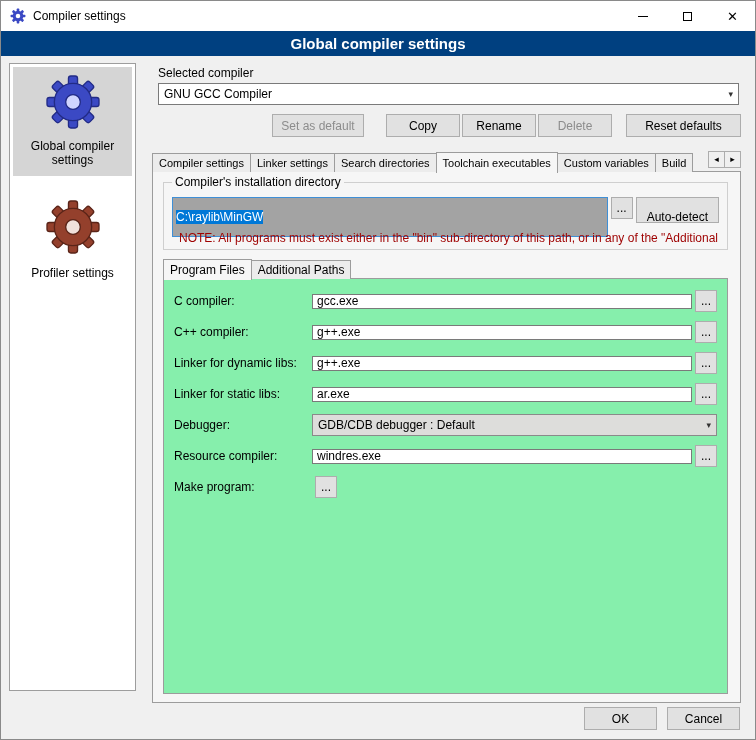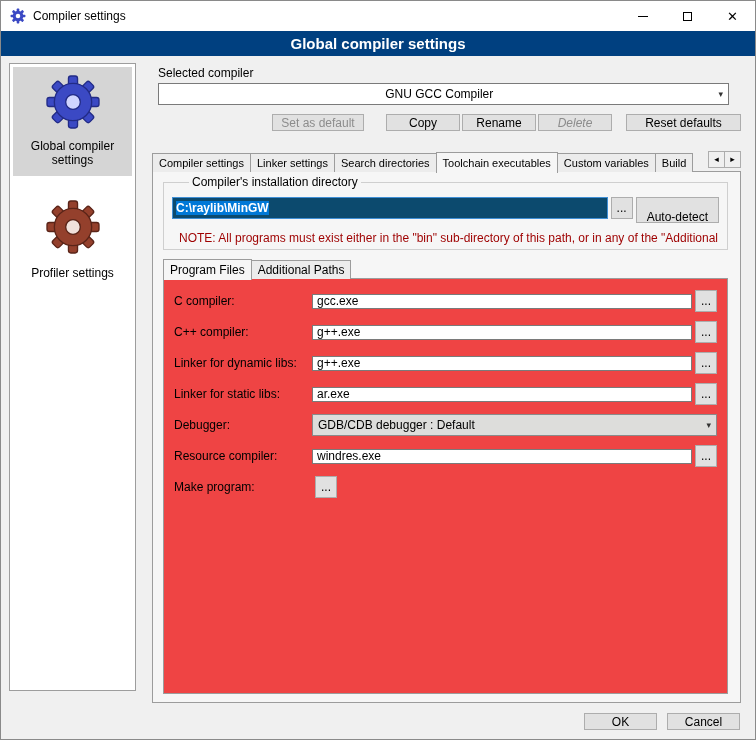--- a/index.html
+++ b/index.html
@@ -33,31 +33,31 @@
   .side-label { margin-top:9px; line-height:14px; }
 
   
   .main { position:absolute; left:145px; top:62px; width:603px; height:642px; }
   .sel-label { position:absolute; left:12px; top:3px; }
 
   .combo { display:flex; align-items:center; background:#fff; border:1px solid #7a7a7a;
            height:22px; padding:0 5px; cursor:default; }
   .combo .combo-text { flex:1; overflow:hidden; white-space:nowrap; }
   .combo .arrow { font-size:9px; color:#333; margin-left:4px; flex:none; }
-  .compiler-combo { position:absolute; left:12px; right:20px; top:20px;text-align:center; }
-
-  .btn { background:#e1e1e1; border:1px solid #adadad; font:inherit; height:17px;
+  .compiler-combo { position:absolute; left:12px; right:10px; top:20px; }
+
+  .btn { background:#e1e1e1; border:1px solid #adadad; font:inherit; height:23px;
          padding:0 8px; cursor:default; color:#000; }
   .btn.disabled { color:#8c8c8c; }
   .btn-row { position:absolute; left:12px; right:8px; top:51px; display:flex;
              justify-content:flex-end; align-items:center; }
   .b-default { width:92px; margin-right:22px; }
   .b-copy { width:74px; }
   .b-rename { width:74px; margin-left:2px; }
-  .b-delete { width:74px; margin-left:2px;font-style:italic; }
+  .b-delete { width:74px; margin-left:2px; }
   .b-reset { width:115px; margin-left:14px; }
 
   
   .tab-bar { position:absolute; left:6px; right:8px; top:88px; height:21px;
              display:flex; align-items:flex-end; z-index:2; font-size:11px; }
   .tab { border:1px solid #9c9c9c; border-bottom:none; background:#ececec;
          padding:0 6px; height:19px; line-height:18px; margin-right:-1px;
          white-space:nowrap; flex:0 0 auto; cursor:default; }
   .tab.active { background:#f6f6f6; height:21px; line-height:20px; margin-bottom:-1px;
                 position:relative; z-index:3; }
@@ -67,35 +67,35 @@
                 font-size:9px; line-height:1; display:flex; align-items:center;
                 justify-content:center; padding:0; cursor:default; }
   .scroll-btn + .scroll-btn { margin-left:-1px; }
 
   .tab-panel { position:absolute; left:6px; right:8px; top:108px; bottom:2px;
                background:#f6f6f6; border:1px solid #9c9c9c; }
 
   
   .groupbox { position:absolute; left:10px; right:12px; top:10px; height:68px;
               border:1px solid #cfcfcf; }
-  .gb-title { position:absolute; top:-8px; left:8px; background:#f6f6f6; padding:0 3px;margin-left:17px; }
+  .gb-title { position:absolute; top:-8px; left:8px; background:#f6f6f6; padding:0 3px; }
   .dir-row { position:absolute; left:8px; right:8px; top:14px; display:flex; gap:3px; height:22px; }
-  .dir-input { flex:1; background:#0c4a6e; border:1px solid #3f8fd6; padding:10px 3px;
-               display:flex; align-items:center; overflow:hidden; cursor:text;font-weight:bold; }
+  .dir-input { flex:1; background:#a3a3a3; border:1px solid #3f8fd6; padding:19px 3px;
+               display:flex; align-items:center; overflow:hidden; cursor:text; }
   .dir-input .sel { background:var(--selection_bg,#0078d7); color:#fff; white-space:pre; }
   .browse-btn { width:22px; height:22px; padding:0; line-height:1; flex:none; }
   .autodetect { height:22px; padding:12px 10px; flex:none; }
   .note { position:absolute; left:18px; top:59px; width:577px; color:var(--note_text,#9e0000);
           white-space:nowrap; overflow:hidden;margin-left:8px; }
 
   
   .subtab-bar { position:absolute; left:10px; top:87px; height:20px; display:flex;
                 align-items:flex-end; z-index:2; }
   .sub-panel { position:absolute; left:10px; right:12px; top:106px; bottom:8px;
-               border:1px solid #9c9c9c; background:#ef4444; padding:11px 10px 0; }
+               border:1px solid #9c9c9c; background:#86efac; padding:11px 10px 0; }
 
   
   .form-row { display:flex; align-items:center; height:22px; margin-bottom:9px; }
   .form-row label { width:138px; flex:none; }
   .text-input { flex:1; height:15px; border:1px solid #7a7a7a; background:#fff;
                 padding:0 4px; font:inherit; min-width:0; }
   .form-row .browse-btn { margin-left:3px; }
   .combo.gray { flex:1; background:#dddddb; border:1px solid #8a8a8a;gap:8px; }
 
   

